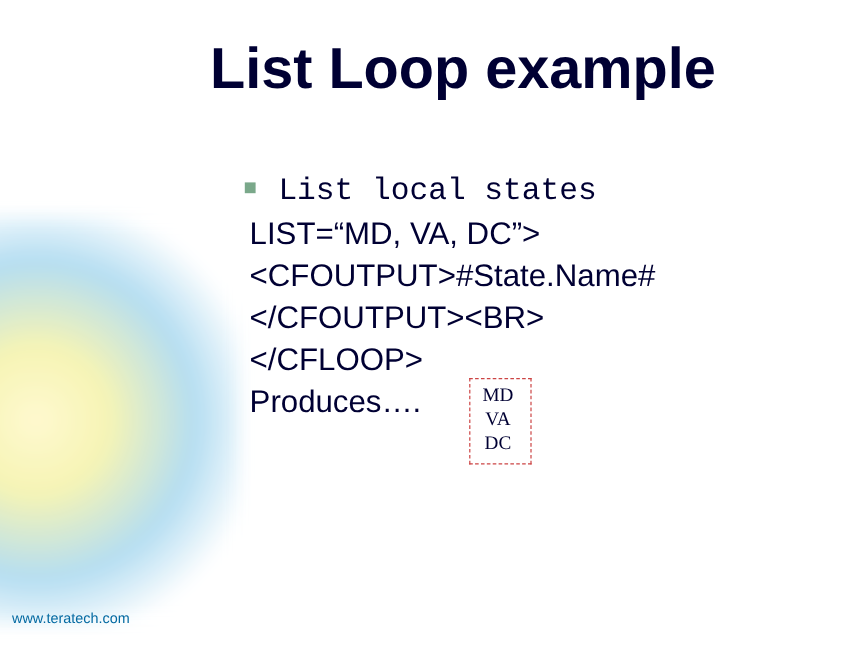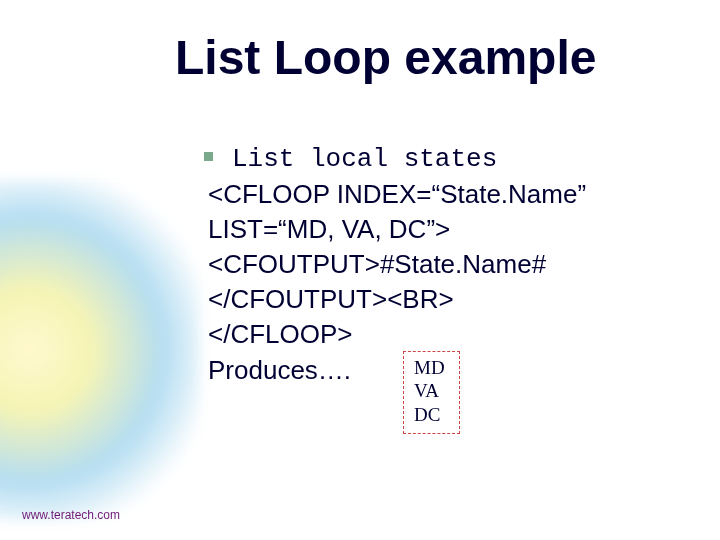--- a/index.html
+++ b/index.html
@@ -57,56 +57,56 @@
   .bullet-text {
     padding-left: 24px;
     font-family: Liberation Mono, monospace;
   }
   .code-line {
     display: block;
   }
   .produces-row {
     display: flex;
     align-items: flex-start;
-    gap: 52px;
+    gap: 40px;
+    text-align: center;
   }
   .output-box {
     border: 1.5px dashed #cc4444;
     padding: 4px 14px 6px 10px;
     font-family: Georgia, "Times New Roman", serif;
-    font-size: 19px;
+    font-size: 16px;
     line-height: 1.25;
     color: #000033;
     margin-top: -2px;
   }
   .output-box div {
     white-space: pre;
   }
   .footer {
     position: absolute;
-    left: 22px;
+    left: 10px;
     bottom: 18px;
     font-size: 12px;
-    color: #701a75;
+    color: #0369a1;
     z-index: 2;
   }
 </style>
 </head>
 <body>
 
 <div class="gradient-blob"></div>
 
 <div class="title">List Loop example</div>
 
 <div class="body">
   <div class="bullet-line">
     <span class="bullet"></span>
     <span class="bullet-text">List local states</span>
   </div>
-  <span class="code-line">&lt;CFLOOP INDEX=“State.Name”</span>
   <span class="code-line">LIST=“MD, VA, DC”&gt;</span>
   <span class="code-line">&lt;CFOUTPUT&gt;#State.Name#</span>
   <span class="code-line">&lt;/CFOUTPUT&gt;&lt;BR&gt;</span>
   <span class="code-line">&lt;/CFLOOP&gt;</span>
   <div class="produces-row">
     <span>Produces….</span>
     <div class="output-box">
       <div>MD</div>
       <div>VA</div>
       <div>DC</div>

